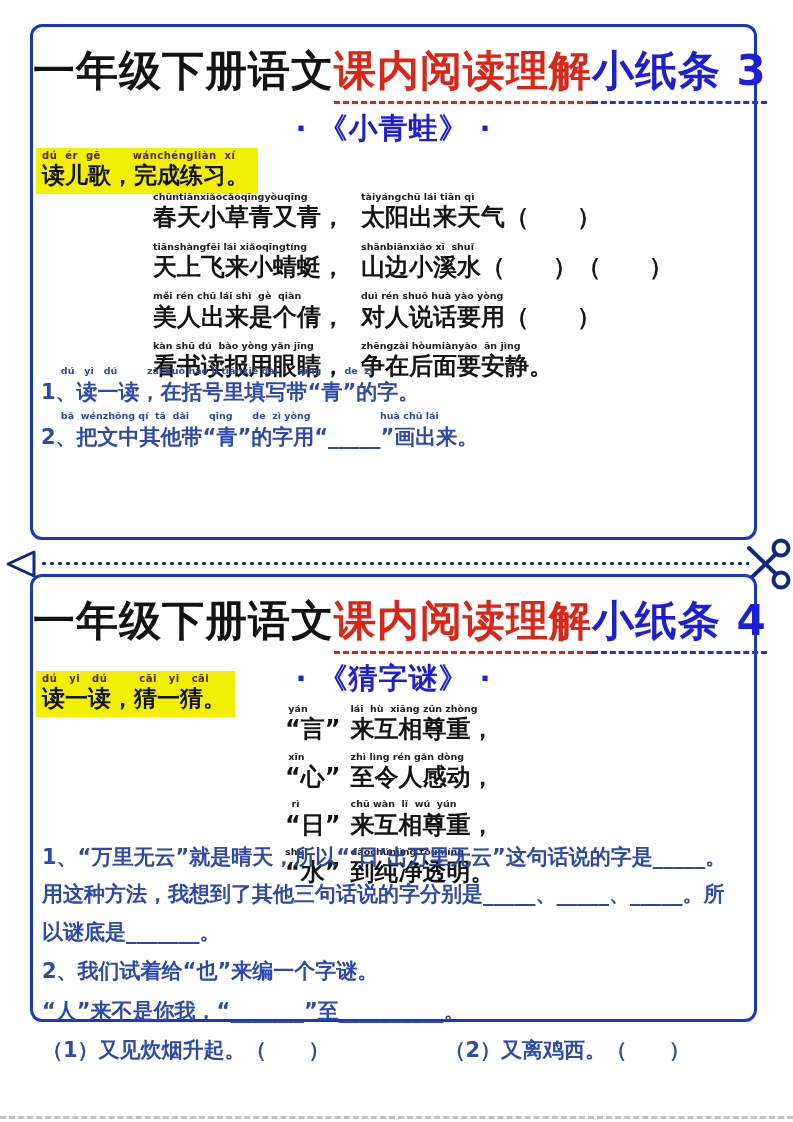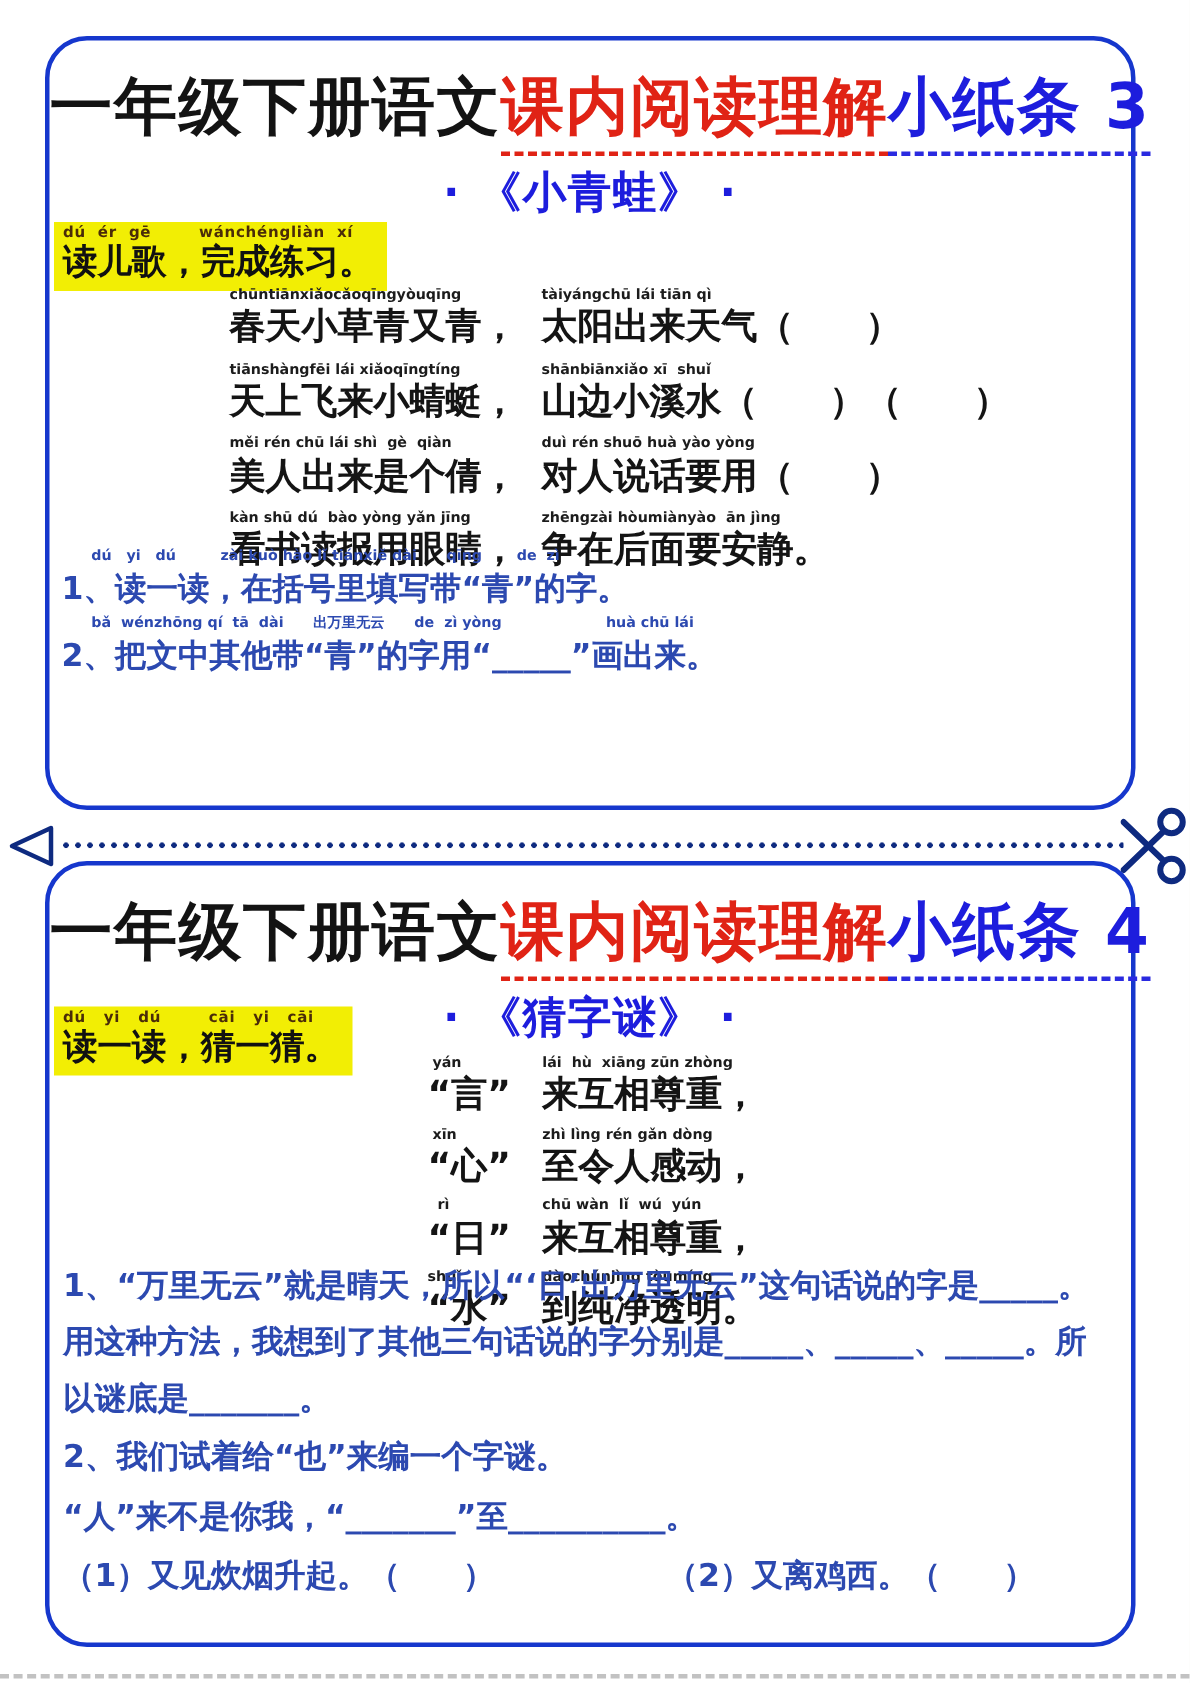--- a/index.html
+++ b/index.html
@@ -4,24 +4,24 @@
 <style>
   * { margin:0; padding:0; box-sizing:border-box; }
   html,body { background:#f7f6f4; }
   body {
     width:793px; height:1122px; position:relative; overflow:hidden;
     background:#ffffff;
     font-family:"DejaVu Sans", sans-serif;
   }
   .card {
     position:absolute; left:30px; width:727px;
-    border:3.5px solid #1637cd; border-radius:28px; background:#fff;
+    border:3.5px solid #1637cd; border-radius:12px; background:#fff;
   }
   #card1 { top:24px; height:516px; }
-  #card2 { top:574px; height:524px; }
+  #card2 { top:574px; height:448px; }
 
   .card-title {
     text-align:center; margin-top:20px;
     font-size:42px; font-weight:900; letter-spacing:1px; white-space:nowrap;
     line-height:1.15;
   }
   .t-black { color:#131313; }
   .t-red   { color:#e02315; border-bottom:3px dashed #e02315; padding-bottom:6px; }
   .t-blue  { color:#1d1ddd; border-bottom:3px dashed #2a2ae0; padding-bottom:6px; }
 
@@ -36,21 +36,21 @@
   }
   #card1 .instruction { top:121px; }
   #card2 .instruction { top:94px; }
   .instr-py { font-size:10px; font-weight:700; color:#4a2c08; letter-spacing:0.5px; white-space:pre; line-height:1.2; }
   .instr-zh { font-size:23px; font-weight:800; color:#111; line-height:1.2; }
 
   .poem { position:absolute; }
   #card1 .poem { left:120px; top:164px; }
   #card2 .poem { left:252px; top:126px; }
   .poem-line { display:flex; gap:16px; margin-bottom:7px; align-items:flex-end; }
-  #card2 .poem-line { gap:21px; margin-bottom:5px; }
+  #card2 .poem-line { gap:10px; margin-bottom:5px; }
   .seg { display:flex; flex-direction:column; }
   .seg-py { font-size:9.5px; color:#1c1c1c; font-weight:600; white-space:pre; line-height:1.2; letter-spacing:0; }
   .seg-zh { font-size:24px; color:#141414; font-weight:700; white-space:pre; line-height:1.3; }
 
   .questions { position:absolute; color:#2c49b0; }
   #card1 .questions { left:8px; right:8px; top:338px; }
   #card2 .questions { left:9px; right:9px; top:262px; }
   .q-block { margin-bottom:3px; }
   .q-py { font-size:9.5px; font-weight:700; color:#2c49b0; white-space:pre; line-height:1.25; }
   .q-zh { font-size:21px; font-weight:700; line-height:1.45; }
@@ -128,21 +128,21 @@
       </div>
     </div>
   </div>
 
   <div class="questions">
     <div class="q-block">
       <div class="q-py">      dú   yi   dú         zài kuò hào lǐ tiánxiě dài      qīng       de  zì</div>
       <div class="q-zh">1、读一读，在括号里填写带“青”的字。</div>
     </div>
     <div class="q-block">
-      <div class="q-py">      bǎ  wénzhōng qí  tā  dài      出万里无云      de  zì yòng                     huà chū lái</div>
+      <div class="q-py">      bǎ  wénzhōng qí  tā  dài      qīng      de  zì yòng                     huà chū lái</div>
       <div class="q-zh">2、把文中其他带“青”的字用“_____”画出来。</div>
     </div>
   </div>
 </div>
 
 <div class="divider">
   <div class="cut-dots"></div>
   <span class="cut-arrow">
     <svg width="34" height="30" viewBox="0 0 34 30">
       <polygon points="30,3 4,15 30,27" fill="#ffffff" stroke="#0e2a80" stroke-width="3" stroke-linejoin="round"></polygon>

